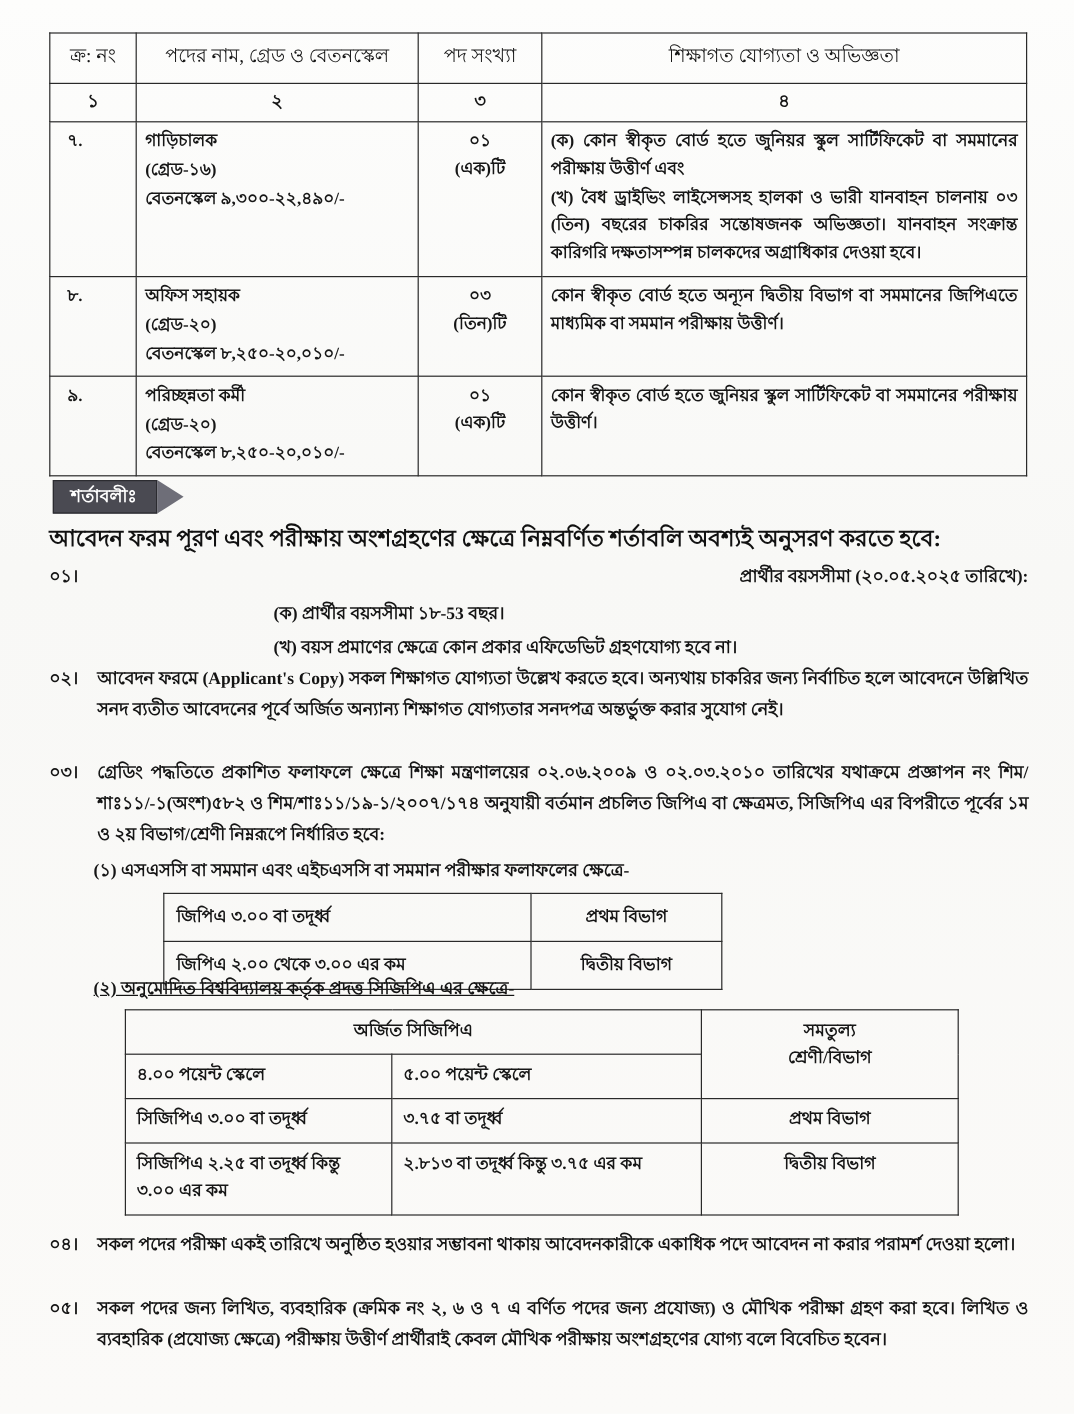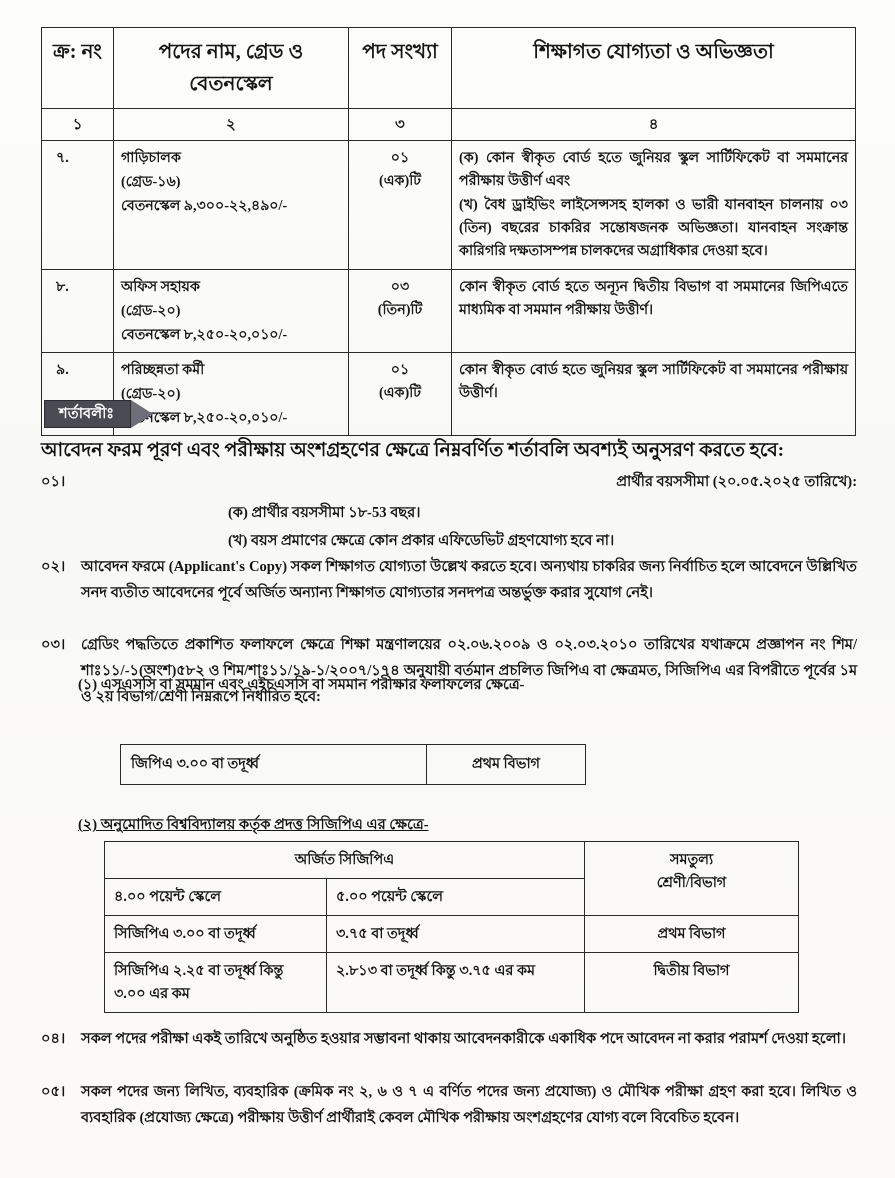--- a/index.html
+++ b/index.html
@@ -39,23 +39,23 @@
     border: 1.15px solid #2a2a2a;
     padding: 5px 7px 6px 7px;
     vertical-align: top;
     font-size: 14.2px;
     line-height: 1.62;
     font-weight: 600;
     color: #161616;
   }
   .posts-table th {
     text-align: center;
-    font-weight: 700;
+    font-weight: 400;
     padding: 7px 4px 8px 4px;
-    font-size: 20px;
+    font-size: 16px;
   }
   .posts-table td.c-num,
   .posts-table td.c-count,
   .posts-table th.c-numhdr {
     text-align: center;
   }
   .posts-table td.c-sl { text-align: left; padding-left: 14px; }
   .colnum-row td {
     text-align: center;
     font-weight: 700;
@@ -167,21 +167,21 @@
     width: 780px;
     font-size: 14.6px;
     line-height: 1.7;
     font-weight: 600;
     color: #141414;
   }
 
   
   .gpa1 {
     position: absolute;
-    left: 120px;
+    left: 136px;
     top: 744px;
     width: 466px;
     border-collapse: collapse;
     table-layout: fixed;
   }
   .gpa1 td {
     border: 1.15px solid #2a2a2a;
     font-size: 14.4px;
     font-weight: 600;
     padding: 7px 10px 8px 10px;
@@ -318,27 +318,31 @@
   <div class="clause" style="top:554px;">
     <span class="num">০২।</span>
     <span class="body">আবেদন ফরমে (Applicant's Copy) সকল শিক্ষাগত যোগ্যতা উল্লেখ করতে হবে। অন্যথায় চাকরির জন্য নির্বাচিত হলে আবেদনে উল্লিখিত সনদ ব্যতীত আবেদনের পূর্বে অর্জিত অন্যান্য শিক্ষাগত যোগ্যতার সনদপত্র অন্তর্ভুক্ত করার সুযোগ নেই।</span>
   </div>
 
   <div class="clause" style="top:632px;">
     <span class="num">০৩।</span>
     <span class="body">গ্রেডিং পদ্ধতিতে প্রকাশিত ফলাফলে ক্ষেত্রে শিক্ষা মন্ত্রণালয়ের ০২.০৬.২০০৯ ও ০২.০৩.২০১০ তারিখের যথাক্রমে প্রজ্ঞাপন নং শিম/শাঃ১১/-১(অংশ)৫৮২ ও শিম/শাঃ১১/১৯-১/২০০৭/১৭৪ অনুযায়ী বর্তমান প্রচলিত জিপিএ বা ক্ষেত্রমত, সিজিপিএ এর বিপরীতে পূর্বের ১ম ও ২য় বিভাগ/শ্রেণী নিম্নরূপে নির্ধারিত হবে:</span>
   </div>
 
-  <div class="subclause" style="top:672px;">(১) এসএসসি বা সমমান এবং এইচএসসি বা সমমান পরীক্ষার ফলাফলের ক্ষেত্রে-</div>
+  <div class="subclause" style="top:714px;">(১) এসএসসি বা সমমান এবং এইচএসসি বা সমমান পরীক্ষার ফলাফলের ক্ষেত্রে-</div>
 
   <table class="gpa1">
     <tbody>
       <tr>
         <td>জিপিএ ৩.০০ বা তদূর্ধ্ব</td>
         <td class="right">প্রথম বিভাগ</td>
+      </tr>
+      <tr>
+        <td>জিপিএ ২.০০ থেকে ৩.০০ এর কম</td>
+        <td class="right">দ্বিতীয় বিভাগ</td>
       </tr>
     </tbody>
   </table>
 
   <div class="subclause" style="top:812px;text-decoration:underline;">(২) অনুমোদিত বিশ্ববিদ্যালয় কর্তৃক প্রদত্ত সিজিপিএ এর ক্ষেত্রে-</div>
 
   <table class="gpa2">
     <colgroup>
       <col class="g2c1">
         <col class="g2c2">

